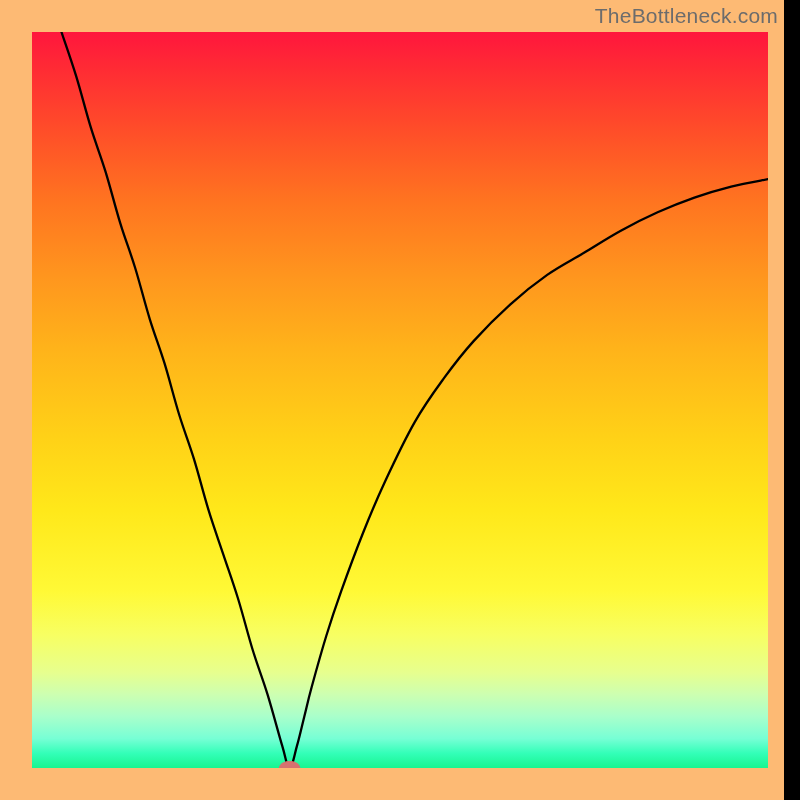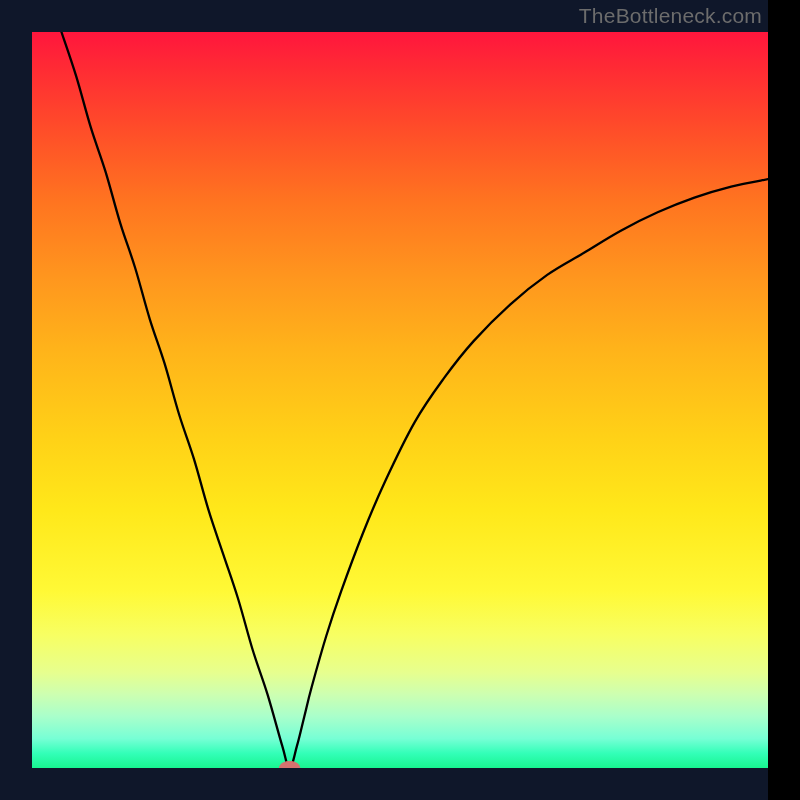--- a/index.html
+++ b/index.html
@@ -8,21 +8,22 @@
     width: 800px;
     height: 800px;
     background: #000;
     overflow: hidden;
     font-family: Arial, Helvetica, sans-serif;
   }
   .frame {
     position: relative;
     width: 768px;
     height: 800px;
-    background: #0f172a;
+    background: #fdba74;
+    padding-left: 16px;
   }
   .plot-area {
     position: absolute;
     left: 32px;
     top: 32px;
     width: 736px;
     height: 736px;
     background: linear-gradient(to bottom,
       #ff163d 0%,
       #ff2b34 5%,

